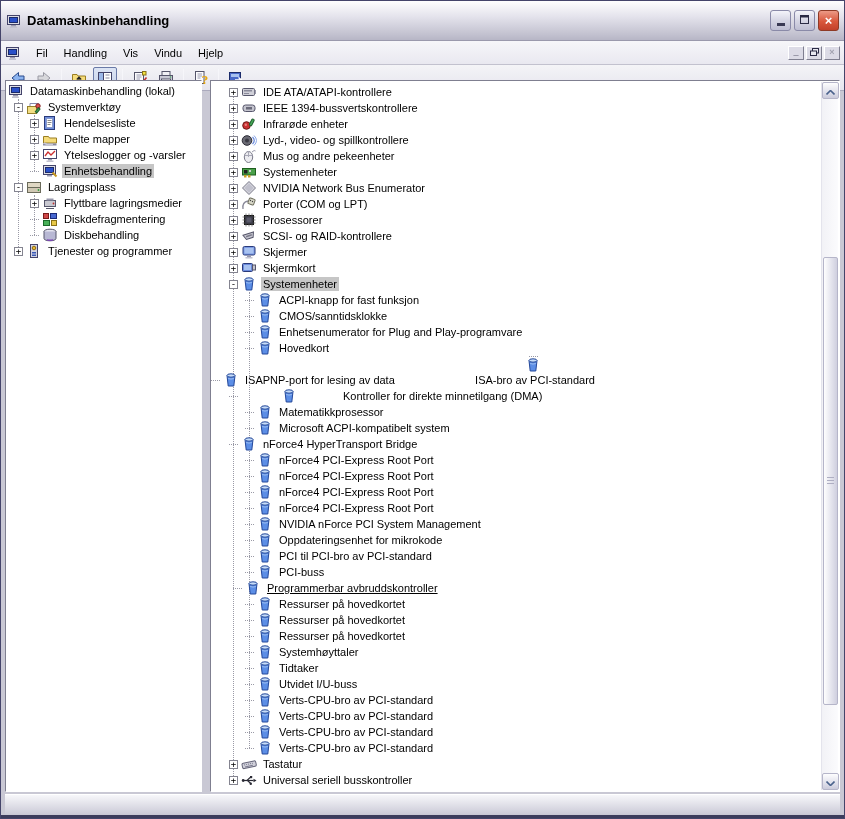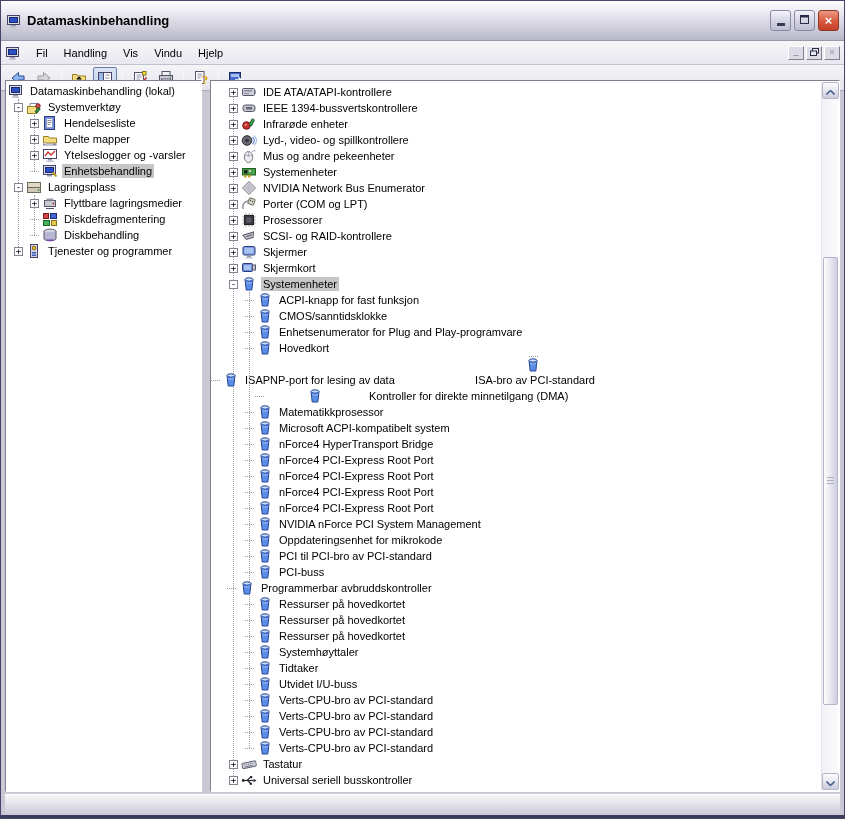--- a/index.html
+++ b/index.html
@@ -561,21 +561,21 @@
             <span class="stub"></span>
             <span class="ticon">
               <svg viewBox="0 0 16 16">
                 <path d="M4 3.5 h8 l-1.2 10.5 h-5.6 z" fill="#5C8EE6" stroke="#24489A"></path>
                 <ellipse cx="8" cy="3.5" rx="4" ry="1.7" fill="#C6DCF8" stroke="#24489A"></ellipse>
                 <path d="M5.2 6.5 q2.8 1.2 5.6 0" fill="none" stroke="#9ABCF0"></path>
               </svg>
             </span>
             <span class="tlbl">ISAPNP-port for lesing av data</span>
           </div>
-          <div class="trow" style="padding-left: 44px; gap: 40px;">
+          <div class="trow" style="padding-left: 18px; gap: 40px;">
             <span class="stub"></span>
             <span class="ticon">
               <svg viewBox="0 0 16 16">
                 <path d="M4 3.5 h8 l-1.2 10.5 h-5.6 z" fill="#5C8EE6" stroke="#24489A"></path>
                 <ellipse cx="8" cy="3.5" rx="4" ry="1.7" fill="#C6DCF8" stroke="#24489A"></ellipse>
                 <path d="M5.2 6.5 q2.8 1.2 5.6 0" fill="none" stroke="#9ABCF0"></path>
               </svg>
             </span>
             <span class="tlbl">Kontroller for direkte minnetilgang (DMA)</span>
           </div>
@@ -594,21 +594,21 @@
             <span class="stub"></span>
             <span class="ticon">
               <svg viewBox="0 0 16 16">
                 <path d="M4 3.5 h8 l-1.2 10.5 h-5.6 z" fill="#5C8EE6" stroke="#24489A"></path>
                 <ellipse cx="8" cy="3.5" rx="4" ry="1.7" fill="#C6DCF8" stroke="#24489A"></ellipse>
                 <path d="M5.2 6.5 q2.8 1.2 5.6 0" fill="none" stroke="#9ABCF0"></path>
               </svg>
             </span>
             <span class="tlbl">Microsoft ACPI-kompatibelt system</span>
           </div>
-          <div class="trow" style="padding-left: 34px;">
+          <div class="trow" style="padding-left: 18px;">
             <span class="stub"></span>
             <span class="ticon">
               <svg viewBox="0 0 16 16">
                 <path d="M4 3.5 h8 l-1.2 10.5 h-5.6 z" fill="#5C8EE6" stroke="#24489A"></path>
                 <ellipse cx="8" cy="3.5" rx="4" ry="1.7" fill="#C6DCF8" stroke="#24489A"></ellipse>
                 <path d="M5.2 6.5 q2.8 1.2 5.6 0" fill="none" stroke="#9ABCF0"></path>
               </svg>
             </span>
             <span class="tlbl">nForce4 HyperTransport Bridge</span>
           </div>
@@ -693,21 +693,21 @@
             <span class="stub"></span>
             <span class="ticon">
               <svg viewBox="0 0 16 16">
                 <path d="M4 3.5 h8 l-1.2 10.5 h-5.6 z" fill="#5C8EE6" stroke="#24489A"></path>
                 <ellipse cx="8" cy="3.5" rx="4" ry="1.7" fill="#C6DCF8" stroke="#24489A"></ellipse>
                 <path d="M5.2 6.5 q2.8 1.2 5.6 0" fill="none" stroke="#9ABCF0"></path>
               </svg>
             </span>
             <span class="tlbl">PCI-buss</span>
           </div>
-          <div class="trow" style="padding-left: 16px;">
+          <div class="trow" style="padding-left: 22px; text-decoration: underline;">
             <span class="stub"></span>
             <span class="ticon">
               <svg viewBox="0 0 16 16">
                 <path d="M4 3.5 h8 l-1.2 10.5 h-5.6 z" fill="#5C8EE6" stroke="#24489A"></path>
                 <ellipse cx="8" cy="3.5" rx="4" ry="1.7" fill="#C6DCF8" stroke="#24489A"></ellipse>
                 <path d="M5.2 6.5 q2.8 1.2 5.6 0" fill="none" stroke="#9ABCF0"></path>
               </svg>
             </span>
             <span class="tlbl">Programmerbar avbruddskontroller</span>
           </div>

